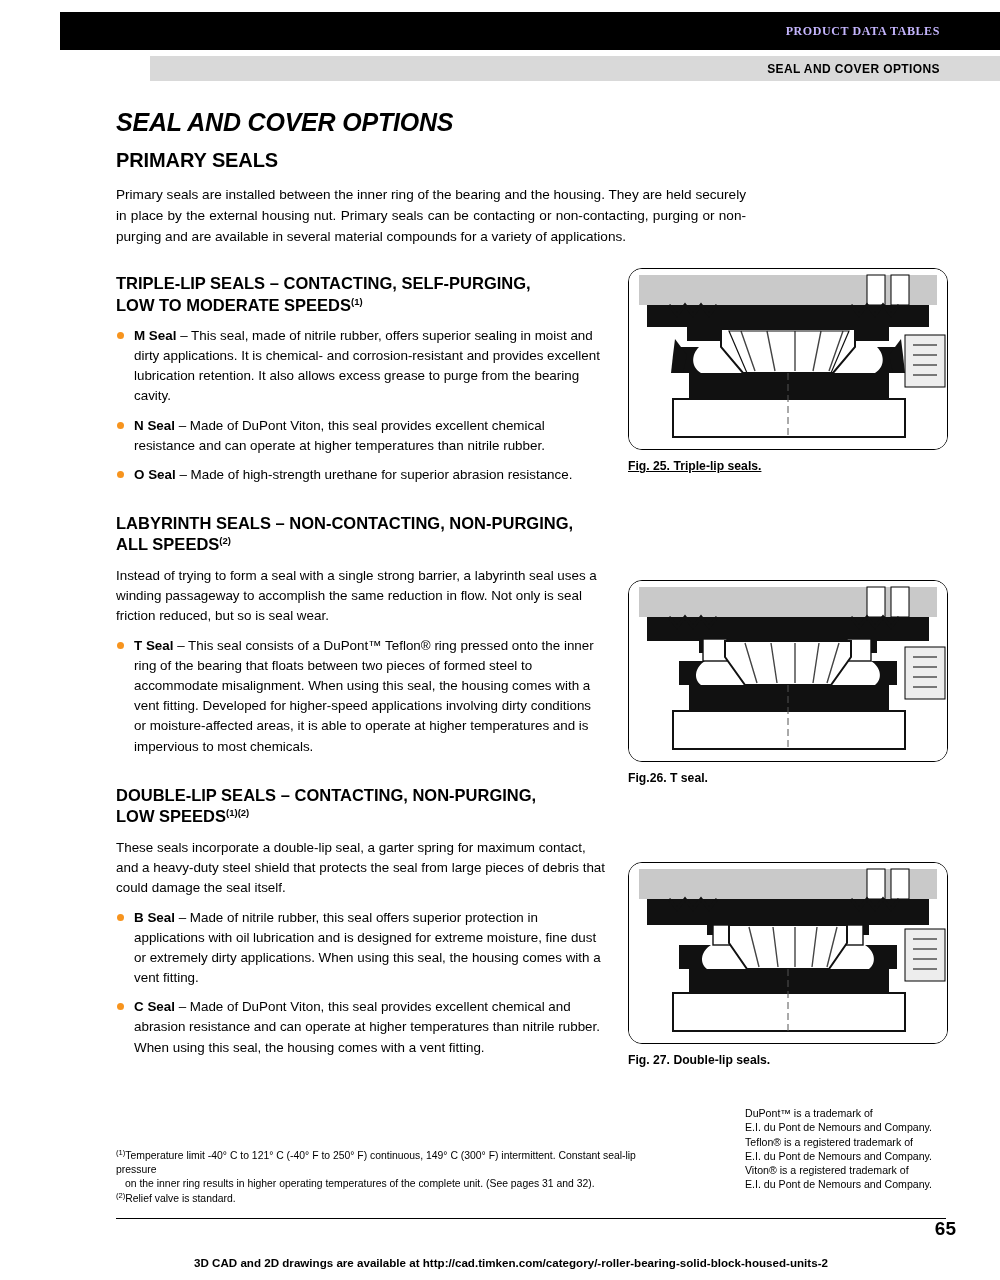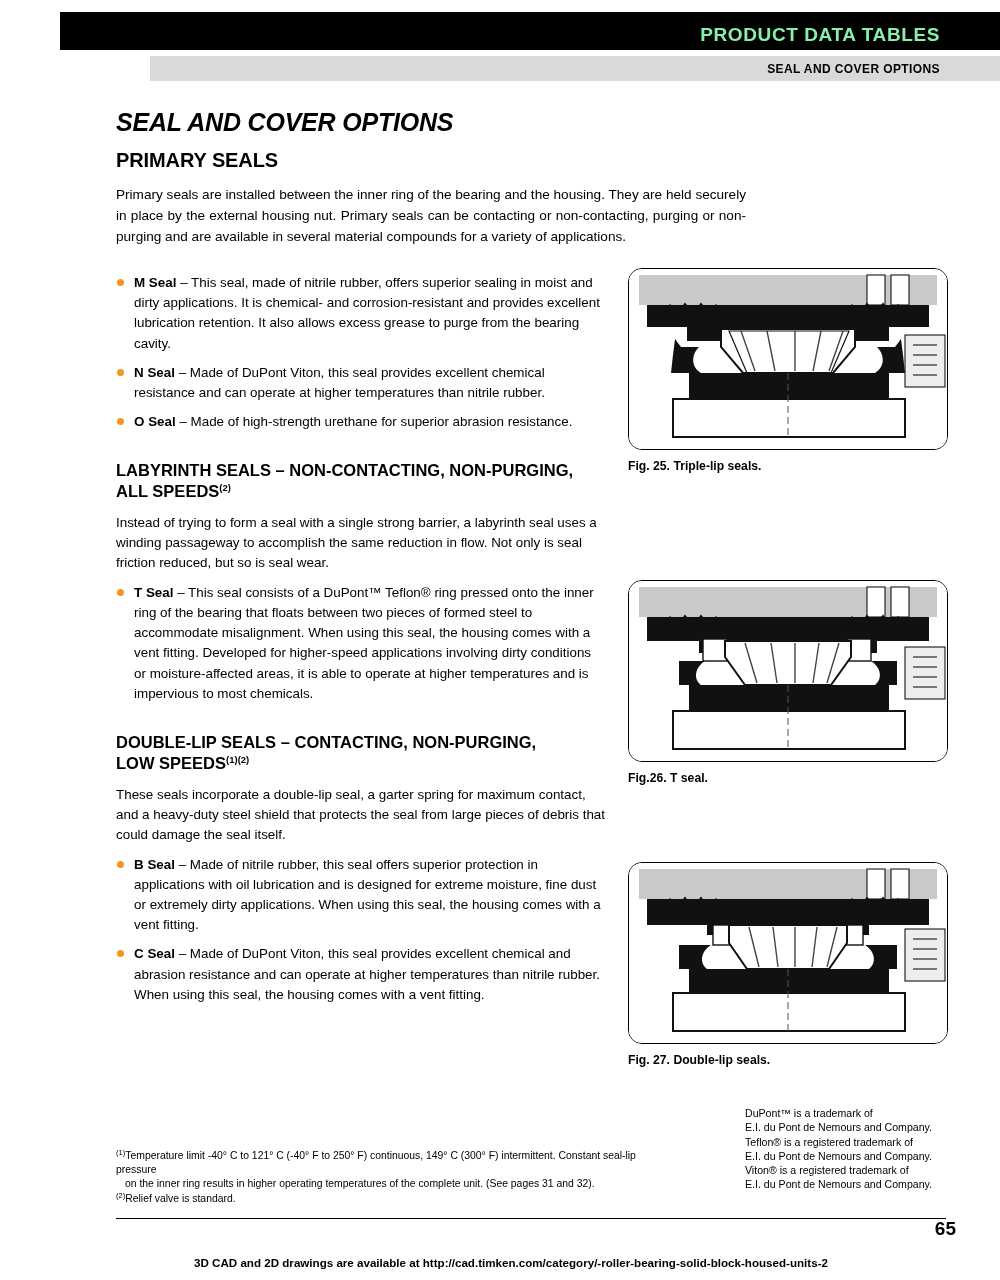--- a/index.html
+++ b/index.html
@@ -22,24 +22,25 @@
     left: 60px;
     top: 12px;
     width: 940px;
     height: 38px;
     background: #000000;
   }
   .header-black .label {
     position: absolute;
     right: 60px;
     top: 12px;
-    color: #86efac;
-    font-size: 19px;
+    color: #c4b5fd;
+    font-size: 12px;
     font-weight: bold;
     letter-spacing: 0.6px;
+    font-family: Liberation Serif, serif;
   }
   .header-gray {
     position: absolute;
     left: 150px;
     top: 56px;
     width: 850px;
     height: 25px;
     background: #d9d9d9;
   }
   .header-gray .label {
@@ -205,20 +206,24 @@
   <div class="label">SEAL AND COVER OPTIONS</div>
 </div>
 
 <div class="content">
 
   <h1 class="title">SEAL AND COVER OPTIONS</h1>
   <h2 class="subtitle">PRIMARY SEALS</h2>
   <p class="intro">Primary seals are installed between the inner ring of the bearing and the housing. They are held securely in place by the external housing nut. Primary seals can be contacting or non-contacting, purging or non-purging and are available in several material compounds for a variety of applications.</p>
 
   <div class="left-col" style="margin-top:26px;">
+    <h3 class="section">
+      <span>TRIPLE-LIP SEALS – CONTACTING, SELF-PURGING,</span><br>
+      <span>LOW TO MODERATE SPEEDS</span><sup>(1)</sup>
+    </h3>
     <ul class="bullets">
       <li><span class="term">M Seal</span><span> – This seal, made of nitrile rubber, offers superior sealing in moist and dirty applications. It is chemical- and corrosion-resistant and provides excellent lubrication retention. It also allows excess grease to purge from the bearing cavity.</span></li>
       <li><span class="term">N Seal</span><span> – Made of DuPont Viton, this seal provides excellent chemical resistance and can operate at higher temperatures than nitrile rubber.</span></li>
       <li><span class="term">O Seal</span><span> – Made of high-strength urethane for superior abrasion resistance.</span></li>
     </ul>
   </div>
 
   <div class="left-col" style="margin-top:28px;">
     <h3 class="section">
       <span>LABYRINTH SEALS – NON-CONTACTING, NON-PURGING,</span><br>
@@ -236,21 +241,21 @@
       <span>LOW SPEEDS</span><sup>(1)(2)</sup>
     </h3>
     <p class="body">These seals incorporate a double-lip seal, a garter spring for maximum contact, and a heavy-duty steel shield that protects the seal from large pieces of debris that could damage the seal itself.</p>
     <ul class="bullets">
       <li><span class="term">B Seal</span><span> – Made of nitrile rubber, this seal offers superior protection in applications with oil lubrication and is designed for extreme moisture, fine dust or extremely dirty applications. When using this seal, the housing comes with a vent fitting.</span></li>
       <li><span class="term">C Seal</span><span> – Made of DuPont Viton, this seal provides excellent chemical and abrasion resistance and can operate at higher temperatures than nitrile rubber. When using this seal, the housing comes with a vent fitting.</span></li>
     </ul>
   </div>
 </div>
 
-<div class="figure" style="left:628px; top:268px; position:absolute;">
+<div class="figure" style="left:628px; top:268px; position:absolute;text-decoration:underline;">
   <div class="figbox">
     <svg viewBox="0 0 318 180" width="318" height="180">
       <rect x="0" y="0" width="318" height="180" fill="#ffffff"></rect>
 
       <path d="M10 6 h298 v30 h-298 z" fill="#c9c9c9"></path>
       <rect x="238" y="6" width="18" height="30" fill="#ffffff" stroke="#000" stroke-width="1"></rect>
       <rect x="262" y="6" width="18" height="30" fill="#ffffff" stroke="#000" stroke-width="1"></rect>
 
       <path d="M18 36 h282 v22 h-40 v14 h-42 l-12 -12 h-90 l-12 12 h-46 v-14 h-40 z" fill="#111111"></path>
 

